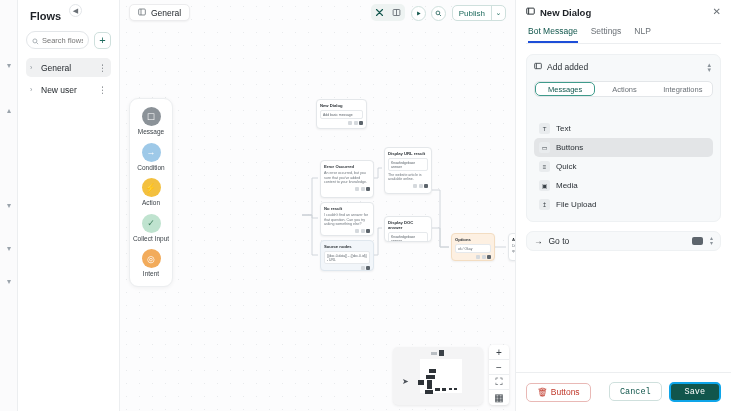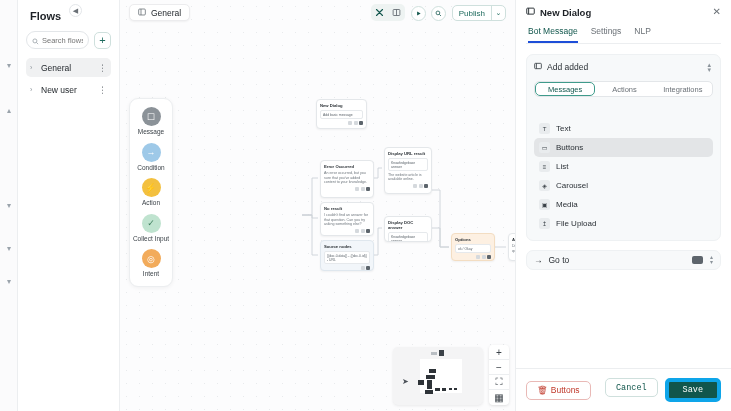--- a/index.html
+++ b/index.html
@@ -194,21 +194,21 @@
   .goto-chip { width: 11px; height: 8px; background: #5d656c; border-radius: 2px; }
 
   .panel-ftr {
     border-top: 1px solid #eceef0; padding: 9px 10px; display: flex;
     align-items: center; justify-content: space-between;
   }
   .btn { height: 19px; border-radius: 5px; display: flex; align-items: center;
          justify-content: center; font-size: 8.5px; padding: 0 10px; gap: 3px; }
   .btn-delete { border: 1px solid #e9b9b6; color: #c0392b; background: #fff; }
   .btn-cancel { border: 1px solid #cfe0dd; color: #11564c; background: #fff; }
-  .btn-save { background: #11564c; color: #fff; border: 4px solid #0ea5e9; padding: 8px 14px; }
+  .btn-save { background: #11564c; color: #fff; border: 2px solid #0ea5e9; padding: 8px 14px; }
   .ftr-right { display: flex; gap: 7px; font-family: Liberation Mono, monospace; }
 </style>
 </head>
 <body>
 
 <div class="app">
 
   <div class="rail">
     <div class="rail-chev" style="top:60px">▾</div>
     <div class="rail-chev" style="top:105px">▴</div>
@@ -468,25 +468,21 @@
           <div class="msg-item">
             <span class="msg-ico">T</span>
             <span>Text</span>
           </div>
           <div class="msg-item active">
             <span class="msg-ico">▭</span>
             <span>Buttons</span>
           </div>
           <div class="msg-item">
             <span class="msg-ico">≡</span>
-            <span>List</span>
-          </div>
-          <div class="msg-item">
-            <span class="msg-ico">◈</span>
-            <span>Carousel</span>
+            <span>Quick</span>
           </div>
           <div class="msg-item">
             <span class="msg-ico">▣</span>
             <span>Media</span>
           </div>
           <div class="msg-item">
             <span class="msg-ico">↥</span>
             <span>File Upload</span>
           </div>
         </div>

